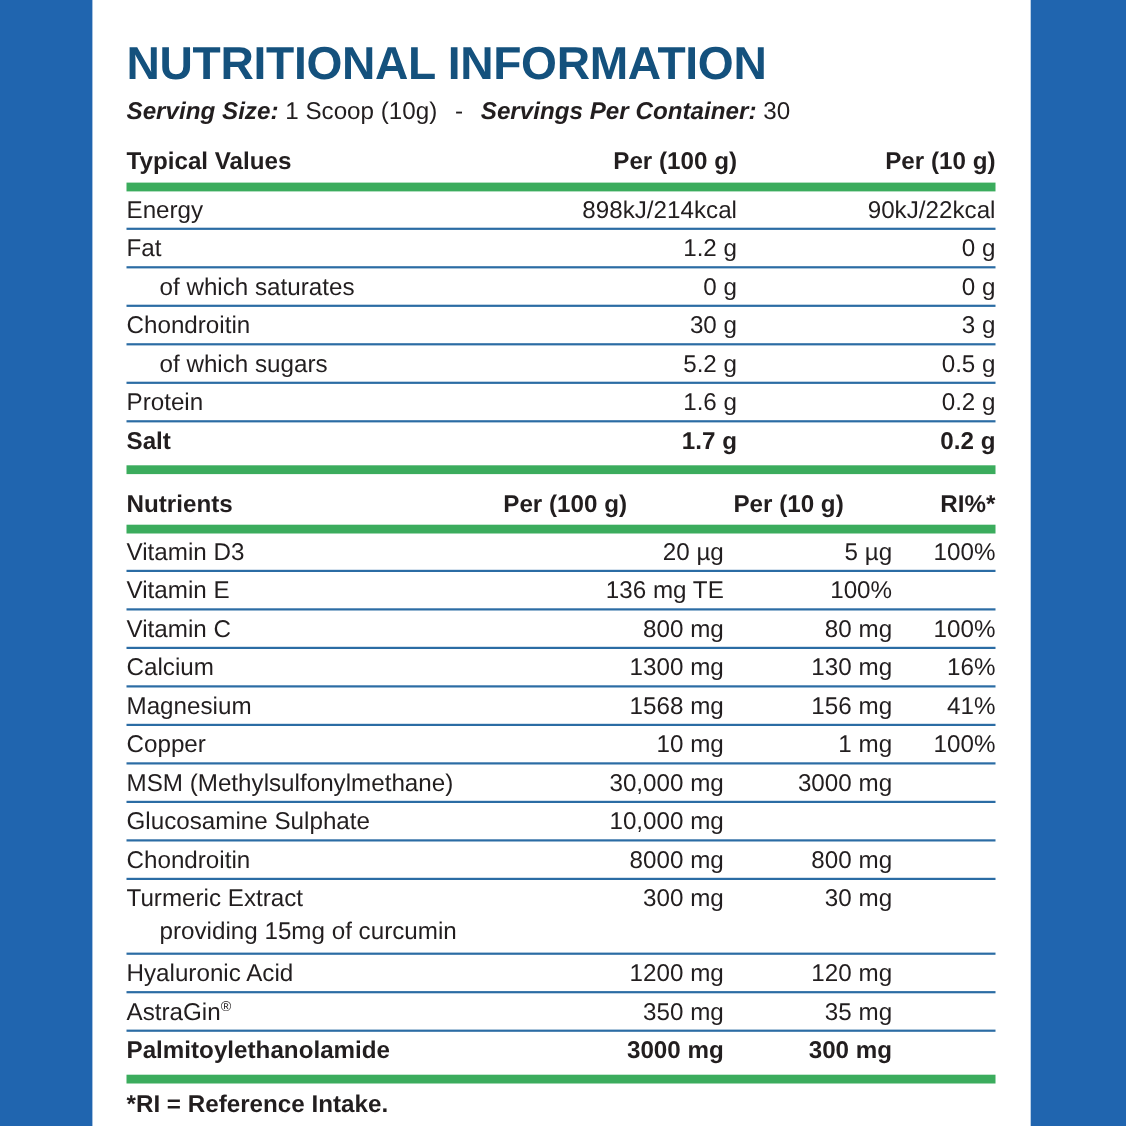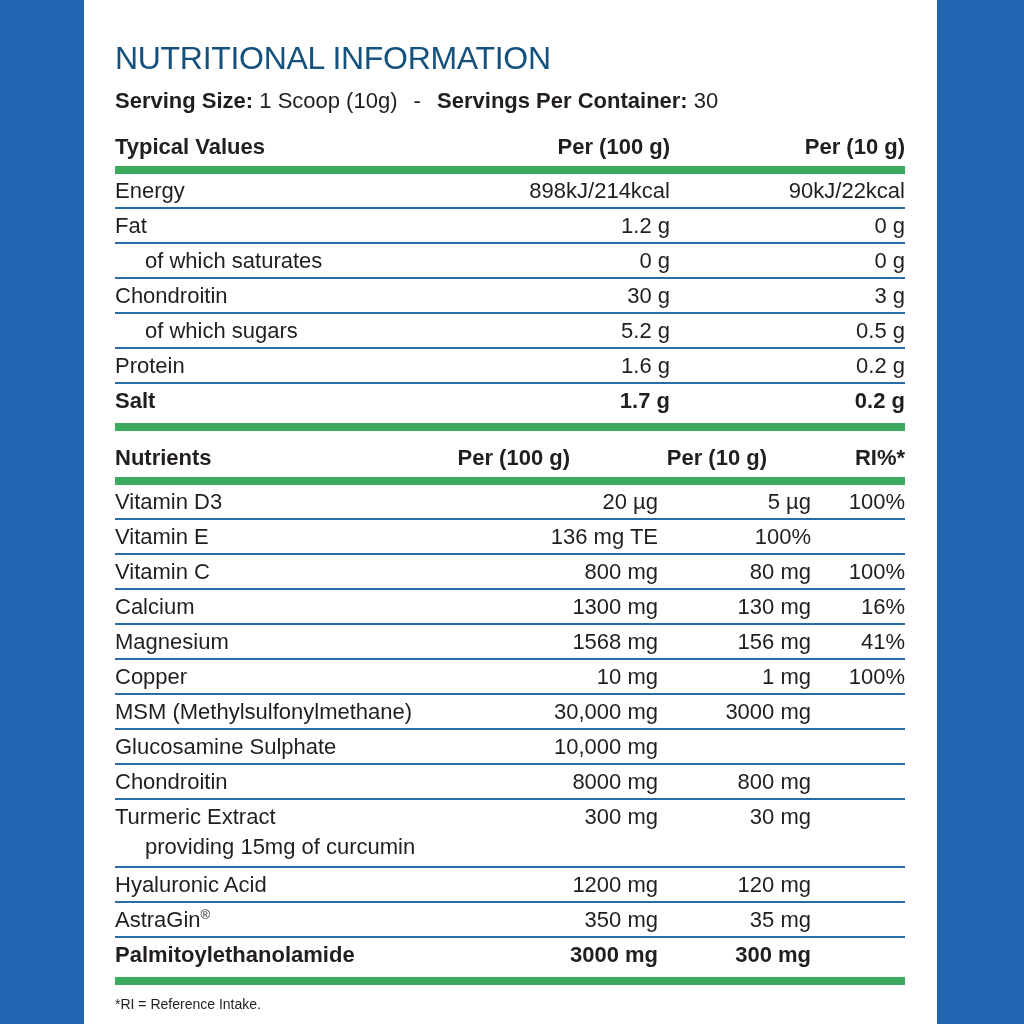--- a/index.html
+++ b/index.html
@@ -13,41 +13,41 @@
   html,body{margin:0;padding:0;}
   body{
     width:1024px;height:1024px;background:#ffffff;position:relative;overflow:hidden;
     font-family:"Liberation Sans", sans-serif;color:var(--ink);
   }
   .side-panel{position:absolute;top:0;height:1024px;background:var(--panel);}
   .side-panel.left{left:0;width:84px;}
   .side-panel.right{left:937px;width:87px;}
   .content{position:absolute;left:115px;top:0;width:790px;}
   .title{
-    margin:42px 0 0 0;font-size:32px;line-height:32px;font-weight:400;
+    margin:42px 0 0 0;font-size:42px;line-height:32px;font-weight:700;
     color:var(--navy);letter-spacing:-0.3px;
   }
   .serving{margin-top:14px;font-size:22px;line-height:26px;white-space:nowrap;}
-  .serving .b{font-weight:700;}
+  .serving .b{font-weight:700;font-style:italic;}
   .serving .dash{padding:0 10px;}
   .thead{display:grid;font-weight:700;font-size:22px;line-height:26px;margin-top:20px;}
   .thead.second{margin-top:14px;gap:44px;}
   .tv-grid{grid-template-columns:1fr 235px 235px;}
   .nu-grid{grid-template-columns:1fr 180px 153px 94px;}
   .num{text-align:right;}
   .green-bar{height:8px;background:var(--green);margin-top:6px;}
   .tbody .row{display:grid;border-bottom:2px solid var(--sep);font-size:22px;}
   .tbody .row:last-child{border-bottom:none;font-weight:bold;}
   .cell{padding:3px 0;line-height:27px;}
   .cell.label.indent{padding-left:30px;}
   .sub-line{line-height:27px;padding:3px 0 3px 30px;}
   .sub-line:empty{display:none;padding:0;}
   sup.reg-mark{font-size:13px;line-height:0;}
   sup.reg-mark:empty{display:none;}
-  .footnote{margin-top:8px;font-size:14px;font-weight:400;line-height:22px;}
+  .footnote{margin-top:8px;font-size:22px;font-weight:700;line-height:22px;}
 </style>
 </head>
 <body>
 
 <div class="side-panel left"></div>
 <div class="side-panel right"></div>
 
 <div class="content">
 
   <h1 class="title">NUTRITIONAL INFORMATION</h1>

